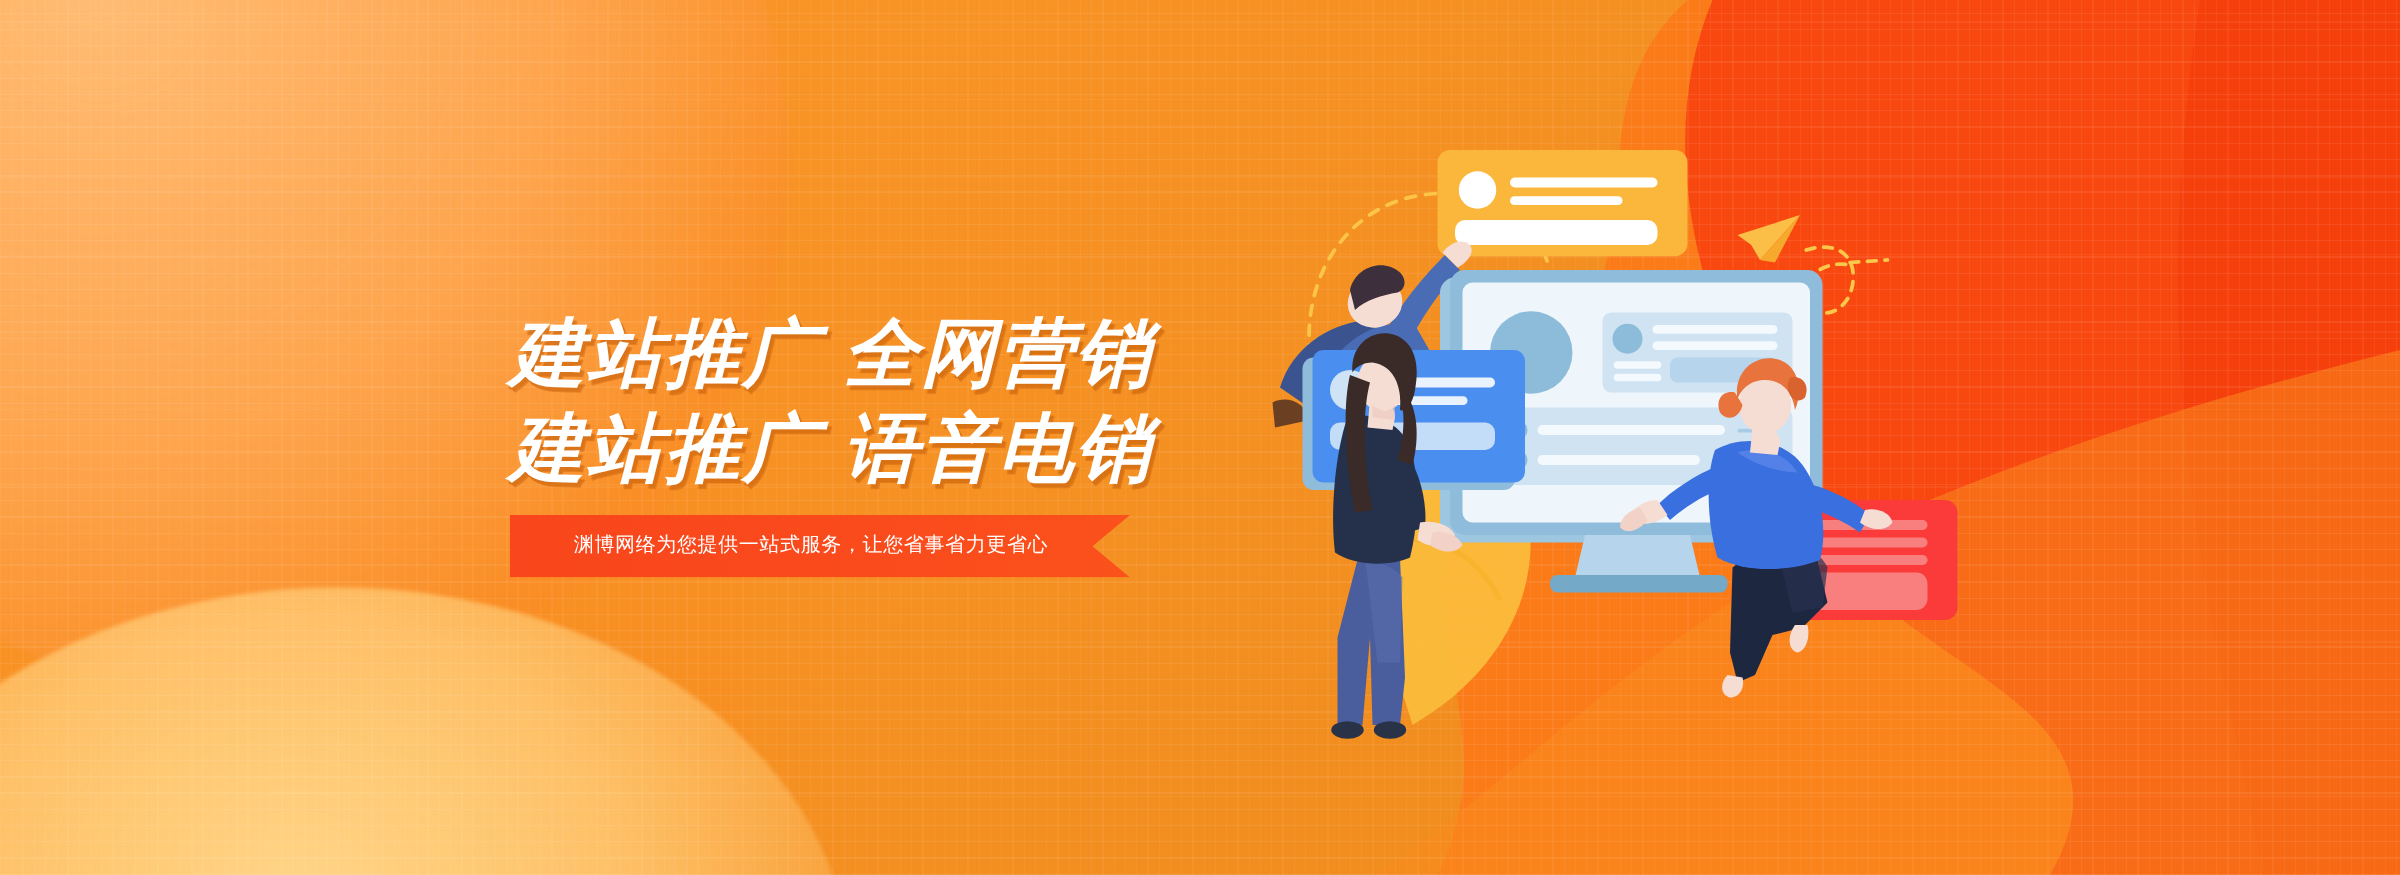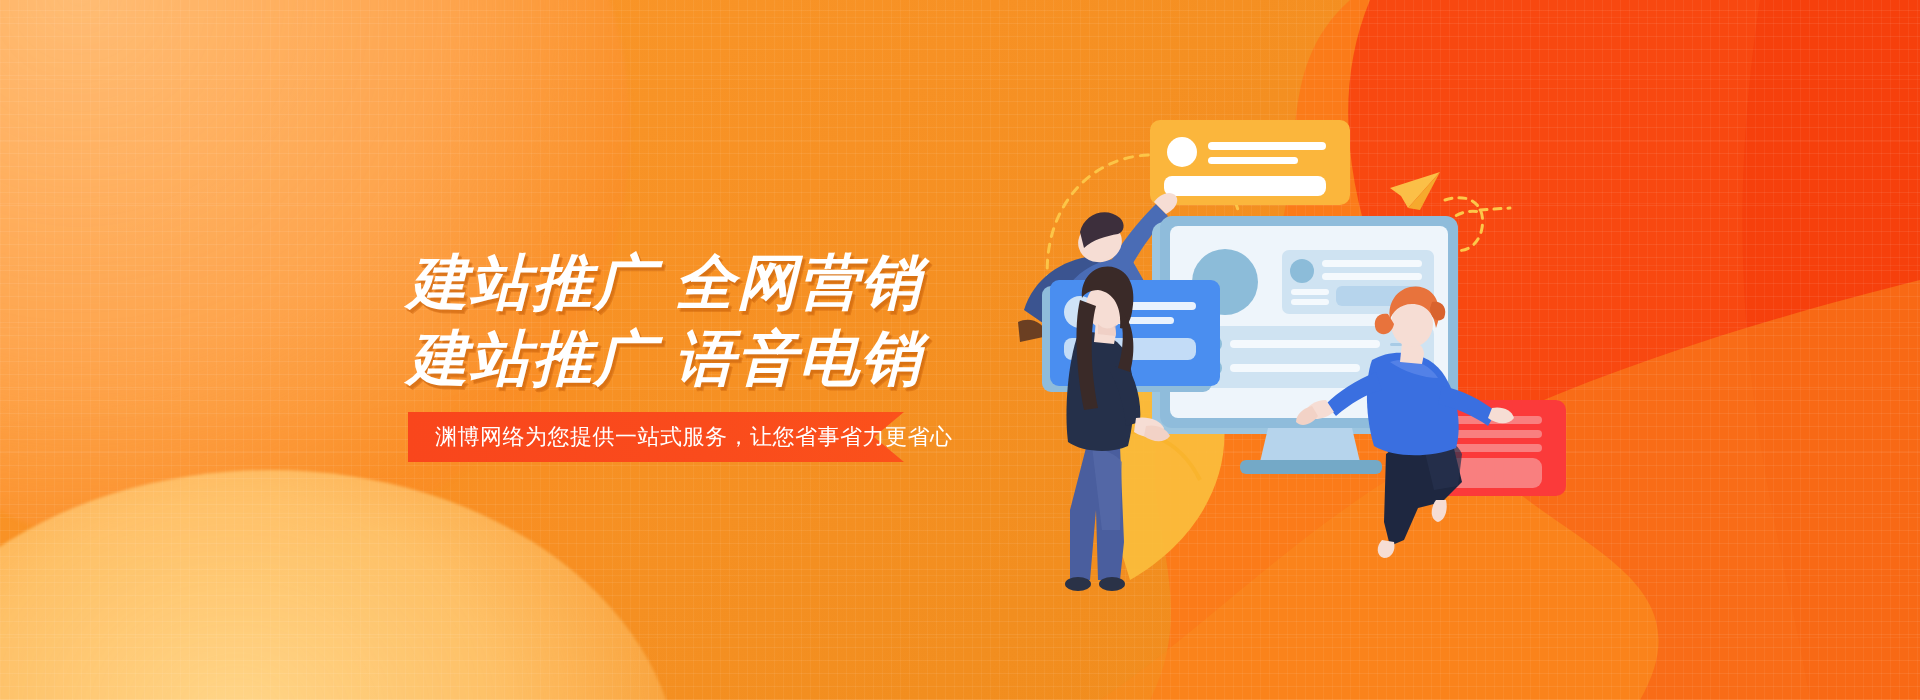--- a/index.html
+++ b/index.html
@@ -111,25 +111,26 @@
     position:absolute; inset:0;
     background:#f9441b;
     background:linear-gradient(90deg,#f9461c 0%,#fa4b1c 60%,#fb511b 100%);
     -webkit-clip-path:polygon(0 0,100% 0,calc(100% - 30px) 50%,100% 100%,0 100%);
     clip-path:polygon(0 0,100% 0,calc(100% - 30px) 50%,100% 100%,0 100%);
   }
   #ribbon-text {
     position:relative;
     z-index:2;
     color:#ffffff;
-    font-size:22px;
+    font-size:16px;
     line-height:50px;
     padding-left:27px;
     letter-spacing:.5px;
     white-space:nowrap;
+    margin-left:24px;
   }
 
   
   #illustration {
     position:absolute;
     left:1090px; top:110px;
     width:580px; height:500px;
     z-index:30;
   }
   #illustration svg { display:block; width:580px; height:500px; overflow:visible; }

